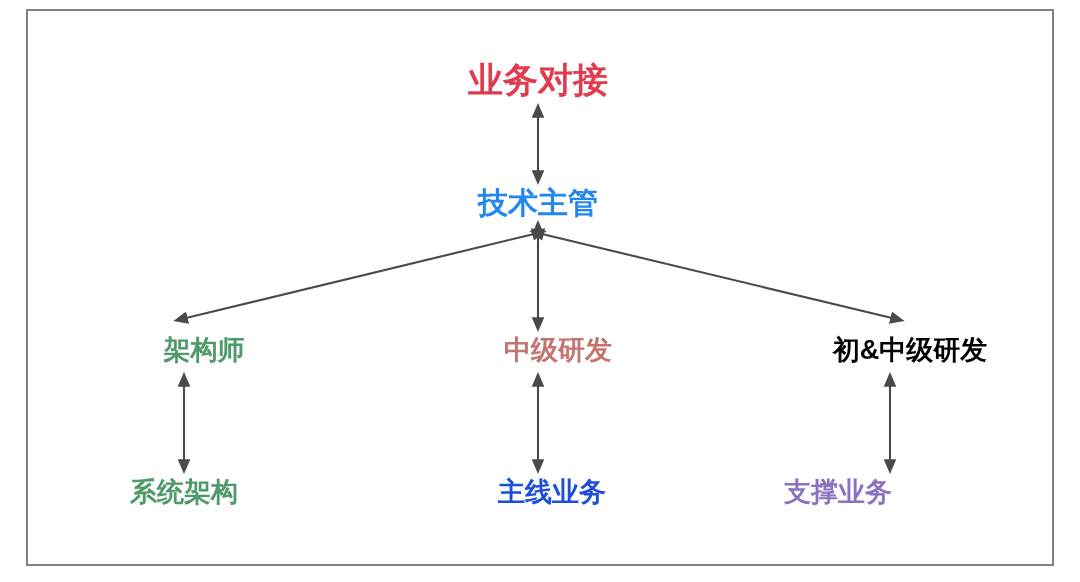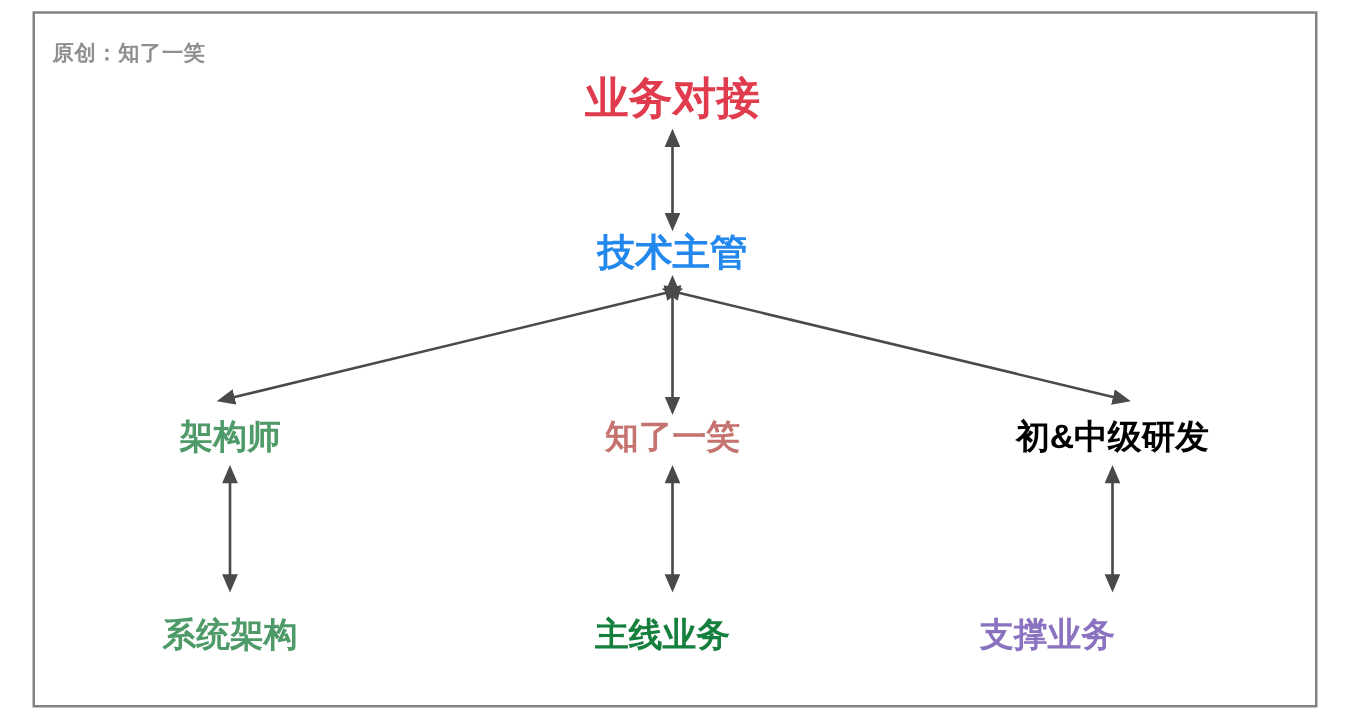--- a/index.html
+++ b/index.html
@@ -48,30 +48,29 @@
   .node {
     position: absolute;
     transform: translate(-50%, -50%);
     white-space: nowrap;
     font-weight: bold;
     line-height: 1;
     text-align: center;
   }
   .node-lvl0 { font-size: 35px; }
   .node-lvl1 { font-size: 30px; }
-  .node-lvl2 { font-size: 27px; }
-  .node-lvl3 { font-size: 27px; margin-top: 16px; }
+  .node-lvl2 { font-size: 27px; margin-left: 20px; }
+  .node-lvl3 { font-size: 27px; }
 </style>
 </head>
 <body>
 
 <div id="canvas">
   <div id="frame"></div>
 
-  <div id="watermark">原创：知了一笑</div>
 
   <svg id="arrow-layer" viewBox="0 0 1080 582" width="1080" height="582">
     <defs>
       <marker id="head-start" markerWidth="8" markerHeight="8" refX="6.2" refY="3" orient="auto" markerUnits="strokeWidth">
         <path d="M 7,0 L 7,6 L 0,3 z" fill="#4a4a4a"></path>
       </marker>
       <marker id="head-end" markerWidth="8" markerHeight="8" refX="0.8" refY="3" orient="auto" markerUnits="strokeWidth">
         <path d="M 0,0 L 0,6 L 7,3 z" fill="#4a4a4a"></path>
       </marker>
     </defs>
@@ -83,19 +82,19 @@
         <line x1="184" y1="385" x2="184" y2="461" marker-start="url(#head-start)" marker-end="url(#head-end)"></line>
         <line x1="538" y1="385" x2="538" y2="461" marker-start="url(#head-start)" marker-end="url(#head-end)"></line>
         <line x1="890" y1="385" x2="890" y2="461" marker-start="url(#head-start)" marker-end="url(#head-end)"></line>
       </g>
   </svg>
 
   <div id="nodes">
       <div class="node node-lvl0" style="left: 538px; top: 79px; color: rgb(224, 60, 78);">业务对接</div>
       <div class="node node-lvl1" style="left: 538px; top: 203px; color: rgb(34, 136, 238);">技术主管</div>
       <div class="node node-lvl2" style="left: 184px; top: 350px; color: rgb(78, 154, 104);">架构师</div>
-      <div class="node node-lvl2" style="left: 538px; top: 350px; color: rgb(196, 115, 111);">知了一笑</div>
+      <div class="node node-lvl2" style="left: 538px; top: 350px; color: rgb(196, 115, 111);">中级研发</div>
       <div class="node node-lvl2" style="left: 890px; top: 350px; color: #000000;">初&amp;中级研发</div>
       <div class="node node-lvl3" style="left: 184px; top: 492px; color: rgb(78, 154, 104);">系统架构</div>
-      <div class="node node-lvl3" style="left: 530px; top: 492px; color: #15803d;">主线业务</div>
+      <div class="node node-lvl3" style="left: 552px; top: 492px; color: #1d4ed8;">主线业务</div>
       <div class="node node-lvl3" style="left: 838px; top: 492px; color: rgb(138, 114, 192);">支撑业务</div>
     </div>
 </div>
 
 </body></html>

